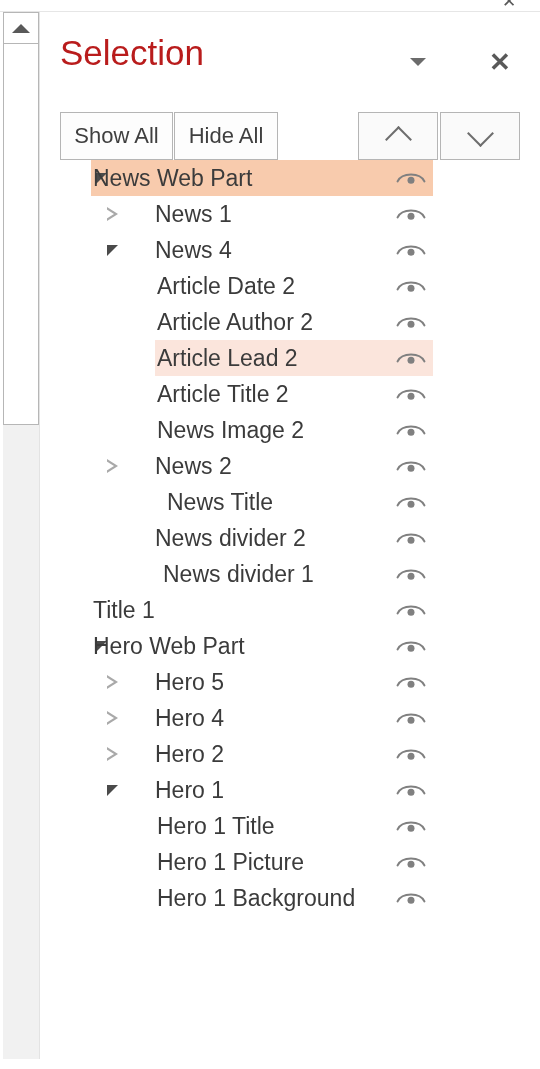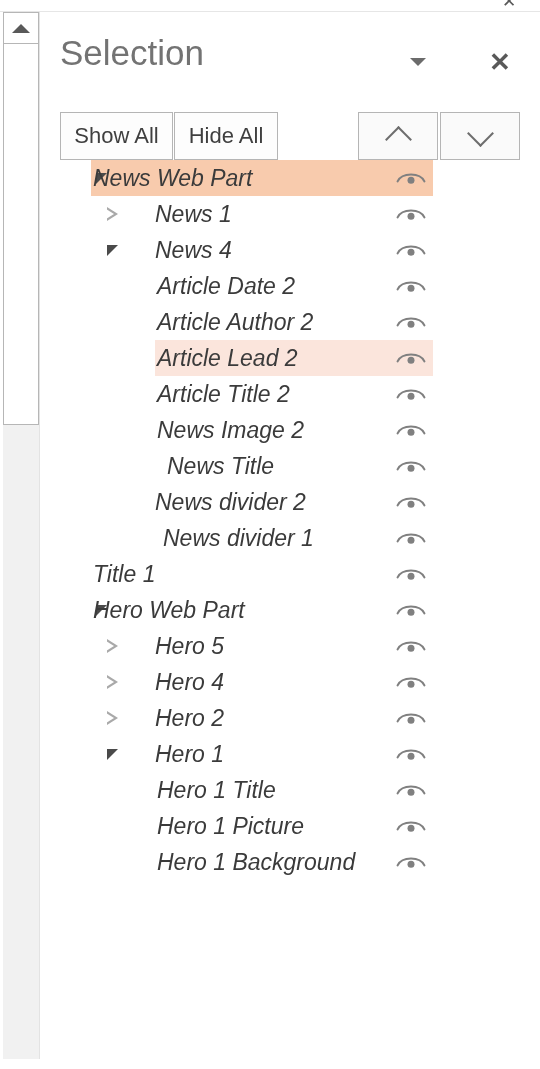--- a/index.html
+++ b/index.html
@@ -93,21 +93,21 @@
   
   #pane-header {
     position: relative;
     height: 80px;
   }
   #pane-title {
     position: absolute;
     left: 20px; top: 22px;
     font-size: 35px;
     line-height: 38px;
-    color: #737373;
+    color: #b91c1c;
     letter-spacing: 0px;
     white-space: nowrap;
   }
   #pane-menu-btn {
     position: absolute;
     left: 362px; top: 36px;
     width: 32px; height: 28px;
     display: flex;
     align-items: center;
     justify-content: center;
@@ -164,21 +164,20 @@
     border-color: #6d6d6d;
   }
   .chev-up   { border-width: 2.5px 0 0 2.5px; transform: rotate(45deg);  margin-top: 6px; }
   .chev-down { border-width: 0 2.5px 2.5px 0; transform: rotate(45deg);  margin-top: -6px; }
 
   
   #tree {
     position: absolute;
     left: 0; top: 148px;
     width: 412px;
-    font-style: italic;
   }
   .tree-row {
     position: relative;
     height: 36px;
     display: flex;
     align-items: center;
     cursor: default;
   }
   .row-hl {
     position: absolute;
@@ -362,20 +361,33 @@
         <div class="row-label" style="left: 117px;">News Image 2</div>
         <div class="eye">
           <svg width="30" height="17" viewBox="0 0 30 17" xmlns="http://www.w3.org/2000/svg">
             <path d="M1.5 12.5 C6 3.2 24 3.2 28.5 12.5" fill="none" stroke="#808080" stroke-width="1.9" stroke-linecap="round"></path>
             <circle cx="15" cy="11.2" r="3.5" fill="#808080"></circle>
           </svg>
         </div>
       </div>
       <div class="tree-row">
         <div class="row-hl" style="left: 82px;"></div>
+        <div class="twisty" style="left: 62px;">
+          <span class="t-collapsed"></span>
+        </div>
+        <div class="row-label" style="left: 115px;">News 2</div>
+        <div class="eye">
+          <svg width="30" height="17" viewBox="0 0 30 17" xmlns="http://www.w3.org/2000/svg">
+            <path d="M1.5 12.5 C6 3.2 24 3.2 28.5 12.5" fill="none" stroke="#808080" stroke-width="1.9" stroke-linecap="round"></path>
+            <circle cx="15" cy="11.2" r="3.5" fill="#808080"></circle>
+          </svg>
+        </div>
+      </div>
+      <div class="tree-row">
+        <div class="row-hl" style="left: 82px;"></div>
         <div class="row-label" style="left: 127px;">News Title</div>
         <div class="eye">
           <svg width="30" height="17" viewBox="0 0 30 17" xmlns="http://www.w3.org/2000/svg">
             <path d="M1.5 12.5 C6 3.2 24 3.2 28.5 12.5" fill="none" stroke="#808080" stroke-width="1.9" stroke-linecap="round"></path>
             <circle cx="15" cy="11.2" r="3.5" fill="#808080"></circle>
           </svg>
         </div>
       </div>
       <div class="tree-row">
         <div class="row-hl" style="left: 82px;"></div>

